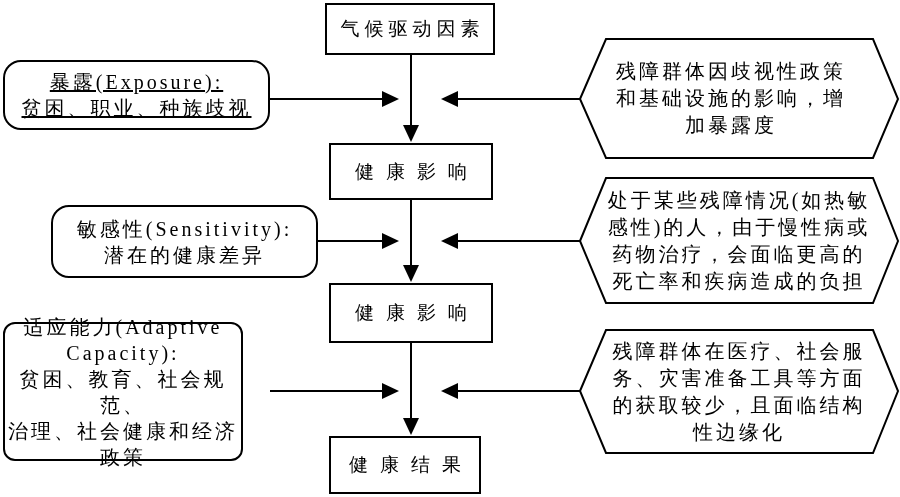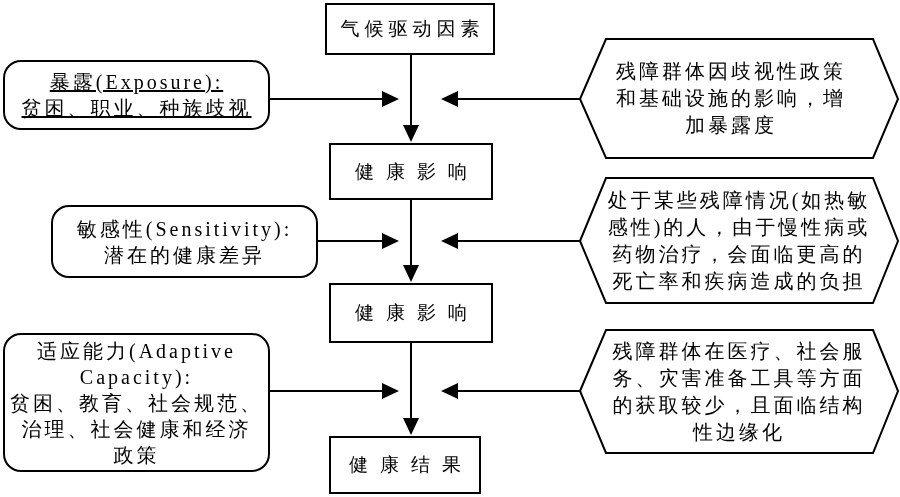--- a/index.html
+++ b/index.html
@@ -22,21 +22,21 @@
   .hextext { background:transparent; }
   .multi { white-space:pre-line; }
   .center-label { font-size:19px; }
   #c1 { left:325px; top:3px;   width:170px; height:52px; letter-spacing:5px;  text-indent:5px; }
   #c2 { left:329px; top:143px; width:164px; height:57px; letter-spacing:12px; text-indent:12px; }
   #c3 { left:329px; top:283px; width:164px; height:60px; letter-spacing:12px; text-indent:12px;font-family:Liberation Mono, monospace; }
   #c4 { left:329px; top:436px; width:152px; height:58px; letter-spacing:12px; text-indent:12px; }
   .factor { font-size:20px; line-height:26px; letter-spacing:3px; }
   #l1 { left:3px; top:60px;  width:267px; height:70px;text-decoration:underline; }
   #l2 { left:3px; top:205px; width:267px; height:73px;margin-left:48px; }
-  #l3 { left:3px; top:333px; width:267px; height:139px; }
+  #l3 { left:3px; top:322px; width:240px; height:139px;border-radius:12px; }
   .notetext { font-size:20px; line-height:27px; letter-spacing:3px; }
   #h1t { left:589px; top:39px;  width:284px; height:119px; }
   #h2t { left:588px; top:178px; width:302px; height:125px; }
   #h3t { left:588px; top:330px; width:302px; height:123px; }
 </style>
 </head>
 <body>
 
 <div class="stage" style="--stroke: #000000; --bg: #ffffff; --text: #000000;">
 

